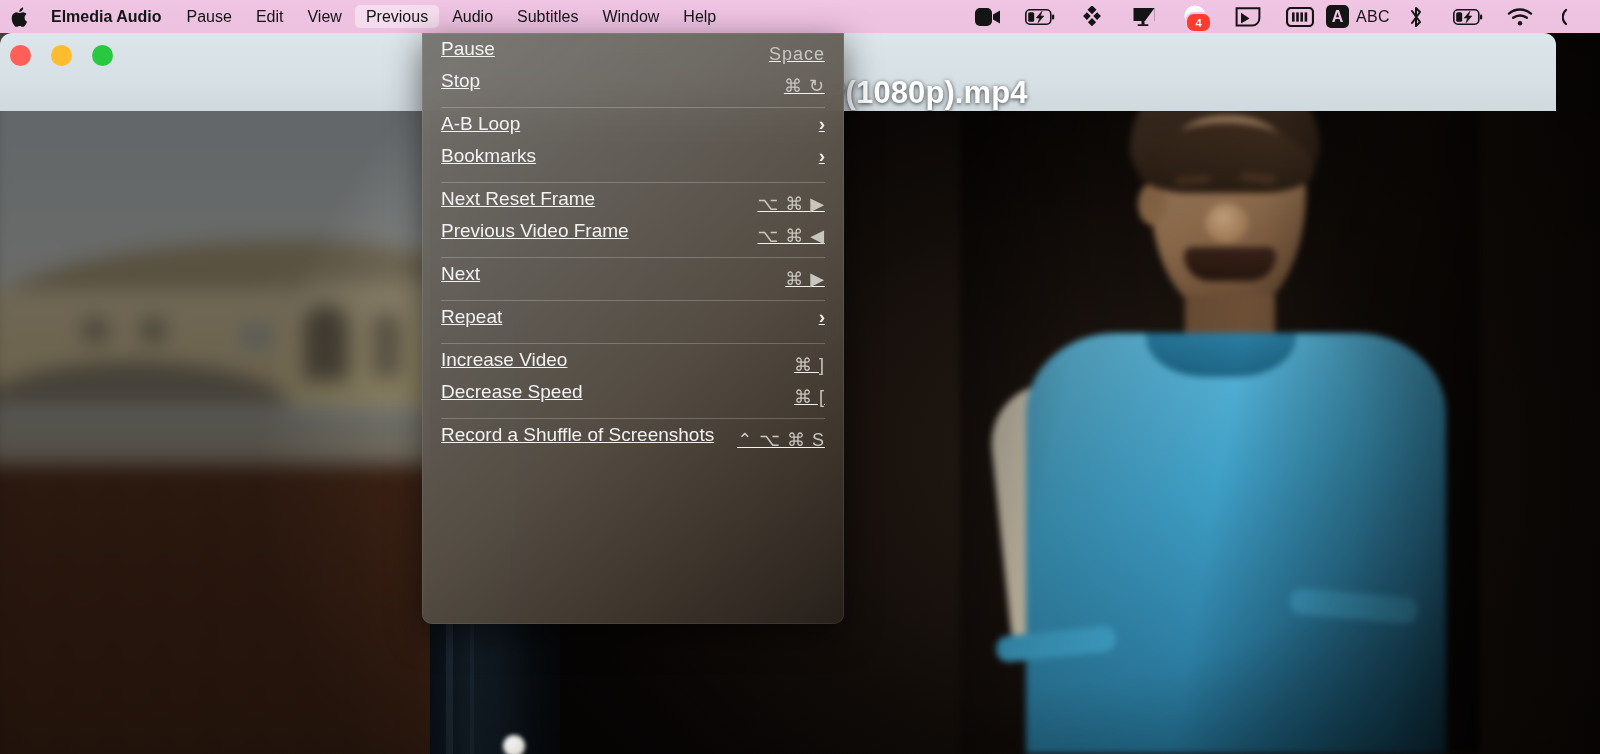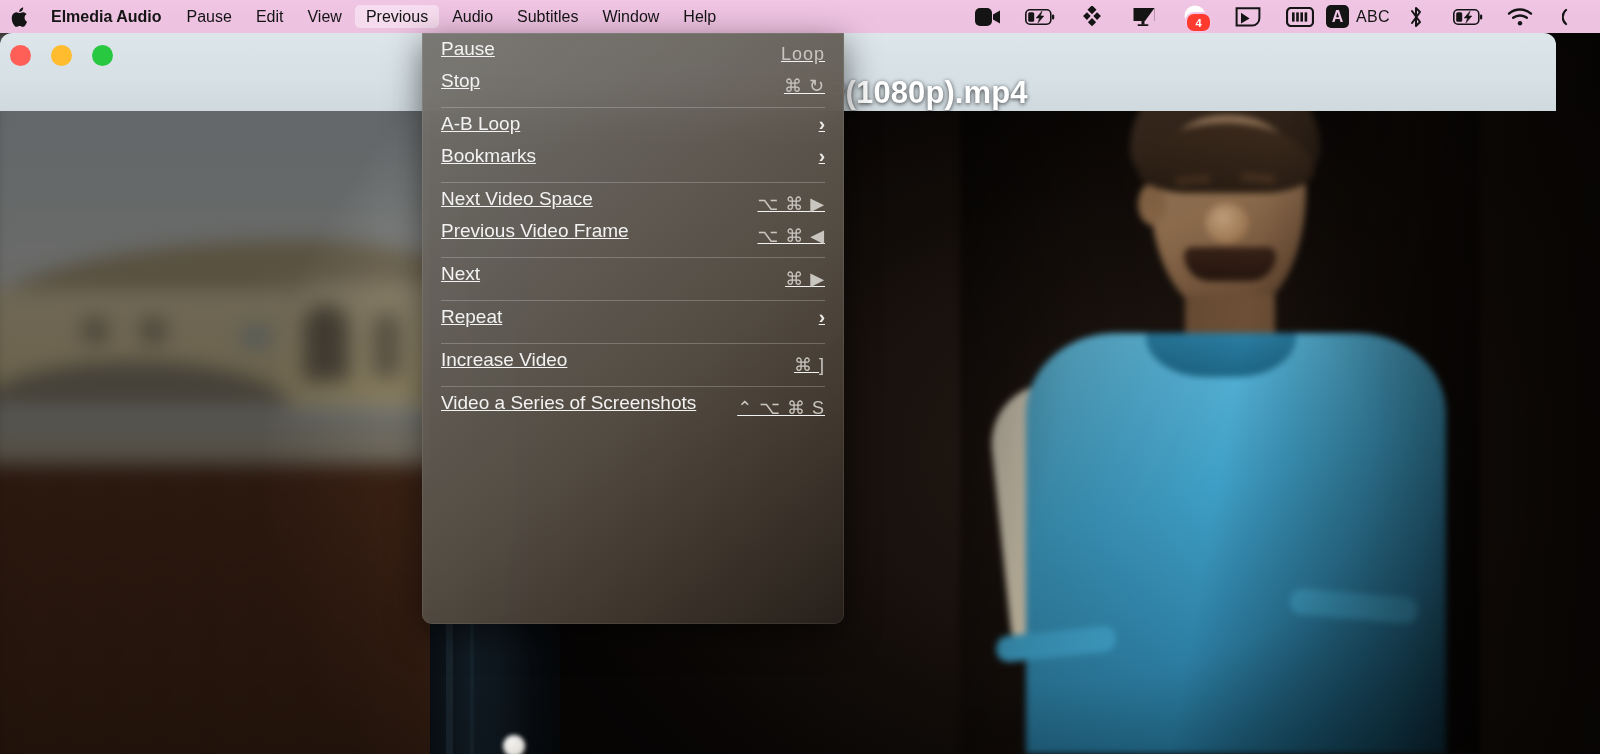--- a/index.html
+++ b/index.html
@@ -397,21 +397,21 @@
       </div>
     </div>
   </div>
 
   <div class="menu-panel">
     <div class="menu-inner">
 
       <div class="mi">
         <span class="lbl">Pause</span>
         <span class="spacer"></span>
-        <span class="key">Loop</span>
+        <span class="key">Space</span>
       </div>
       <div class="mi">
         <span class="lbl">Stop</span>
         <span class="spacer"></span>
         <span class="key">⌘ ↻</span>
       </div>
 
       <div class="sep"></div>
 
       <div class="mi">
@@ -421,21 +421,21 @@
       </div>
       <div class="mi">
         <span class="lbl">Bookmarks</span>
         <span class="spacer"></span>
         <span class="chev">›</span>
       </div>
 
       <div class="sep"></div>
 
       <div class="mi">
-        <span class="lbl">Next Video Space</span>
+        <span class="lbl">Next Reset Frame</span>
         <span class="spacer"></span>
         <span class="key">⌥ ⌘ ▶</span>
       </div>
       <div class="mi">
         <span class="lbl">Previous Video Frame</span>
         <span class="spacer"></span>
         <span class="key">⌥ ⌘ ◀</span>
       </div>
 
       <div class="sep"></div>
@@ -454,25 +454,30 @@
         <span class="chev">›</span>
       </div>
 
       <div class="sep"></div>
 
       <div class="mi">
         <span class="lbl">Increase Video</span>
         <span class="spacer"></span>
         <span class="key">⌘ ]</span>
       </div>
-
-      <div class="sep"></div>
-
-      <div class="mi">
-        <span class="lbl">Video a Series of Screenshots</span>
+      <div class="mi">
+        <span class="lbl">Decrease Speed</span>
+        <span class="spacer"></span>
+        <span class="key">⌘ [</span>
+      </div>
+
+      <div class="sep"></div>
+
+      <div class="mi">
+        <span class="lbl">Record a Shuffle of Screenshots</span>
         <span class="spacer"></span>
         <span class="key">⌃ ⌥ ⌘ S</span>
       </div>
 
     </div>
   </div>
 
 </div>
 
 </body></html>

